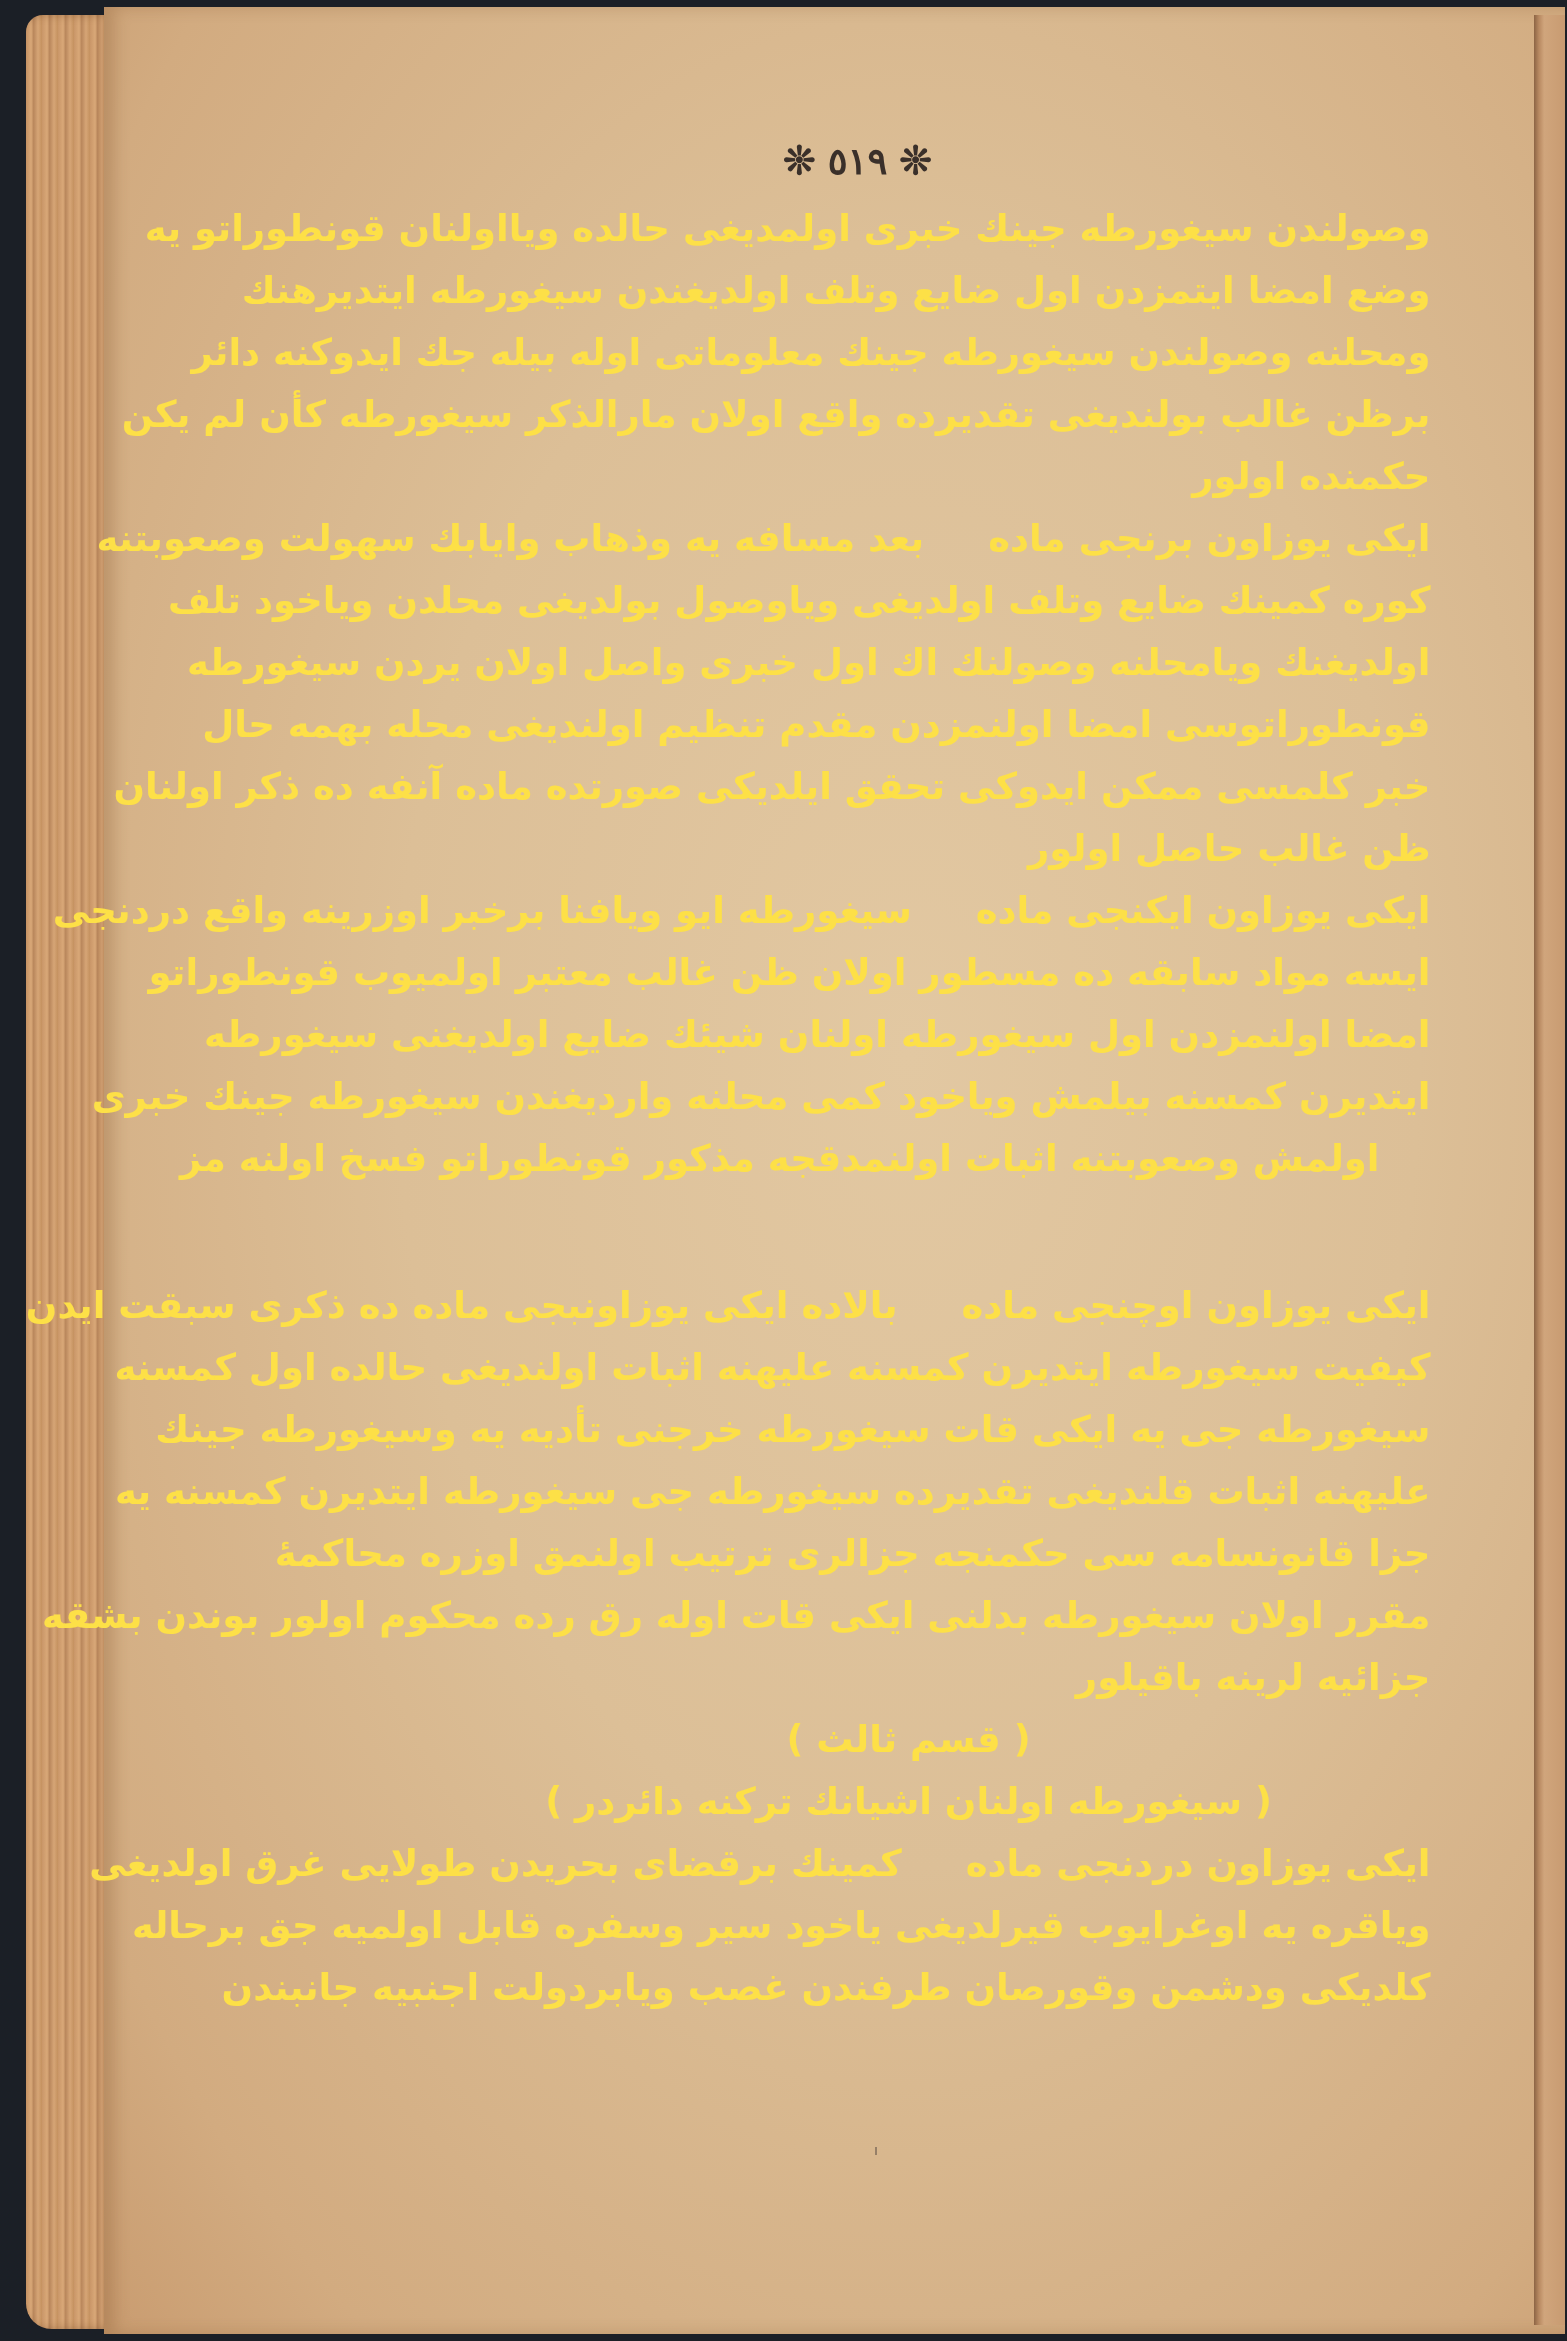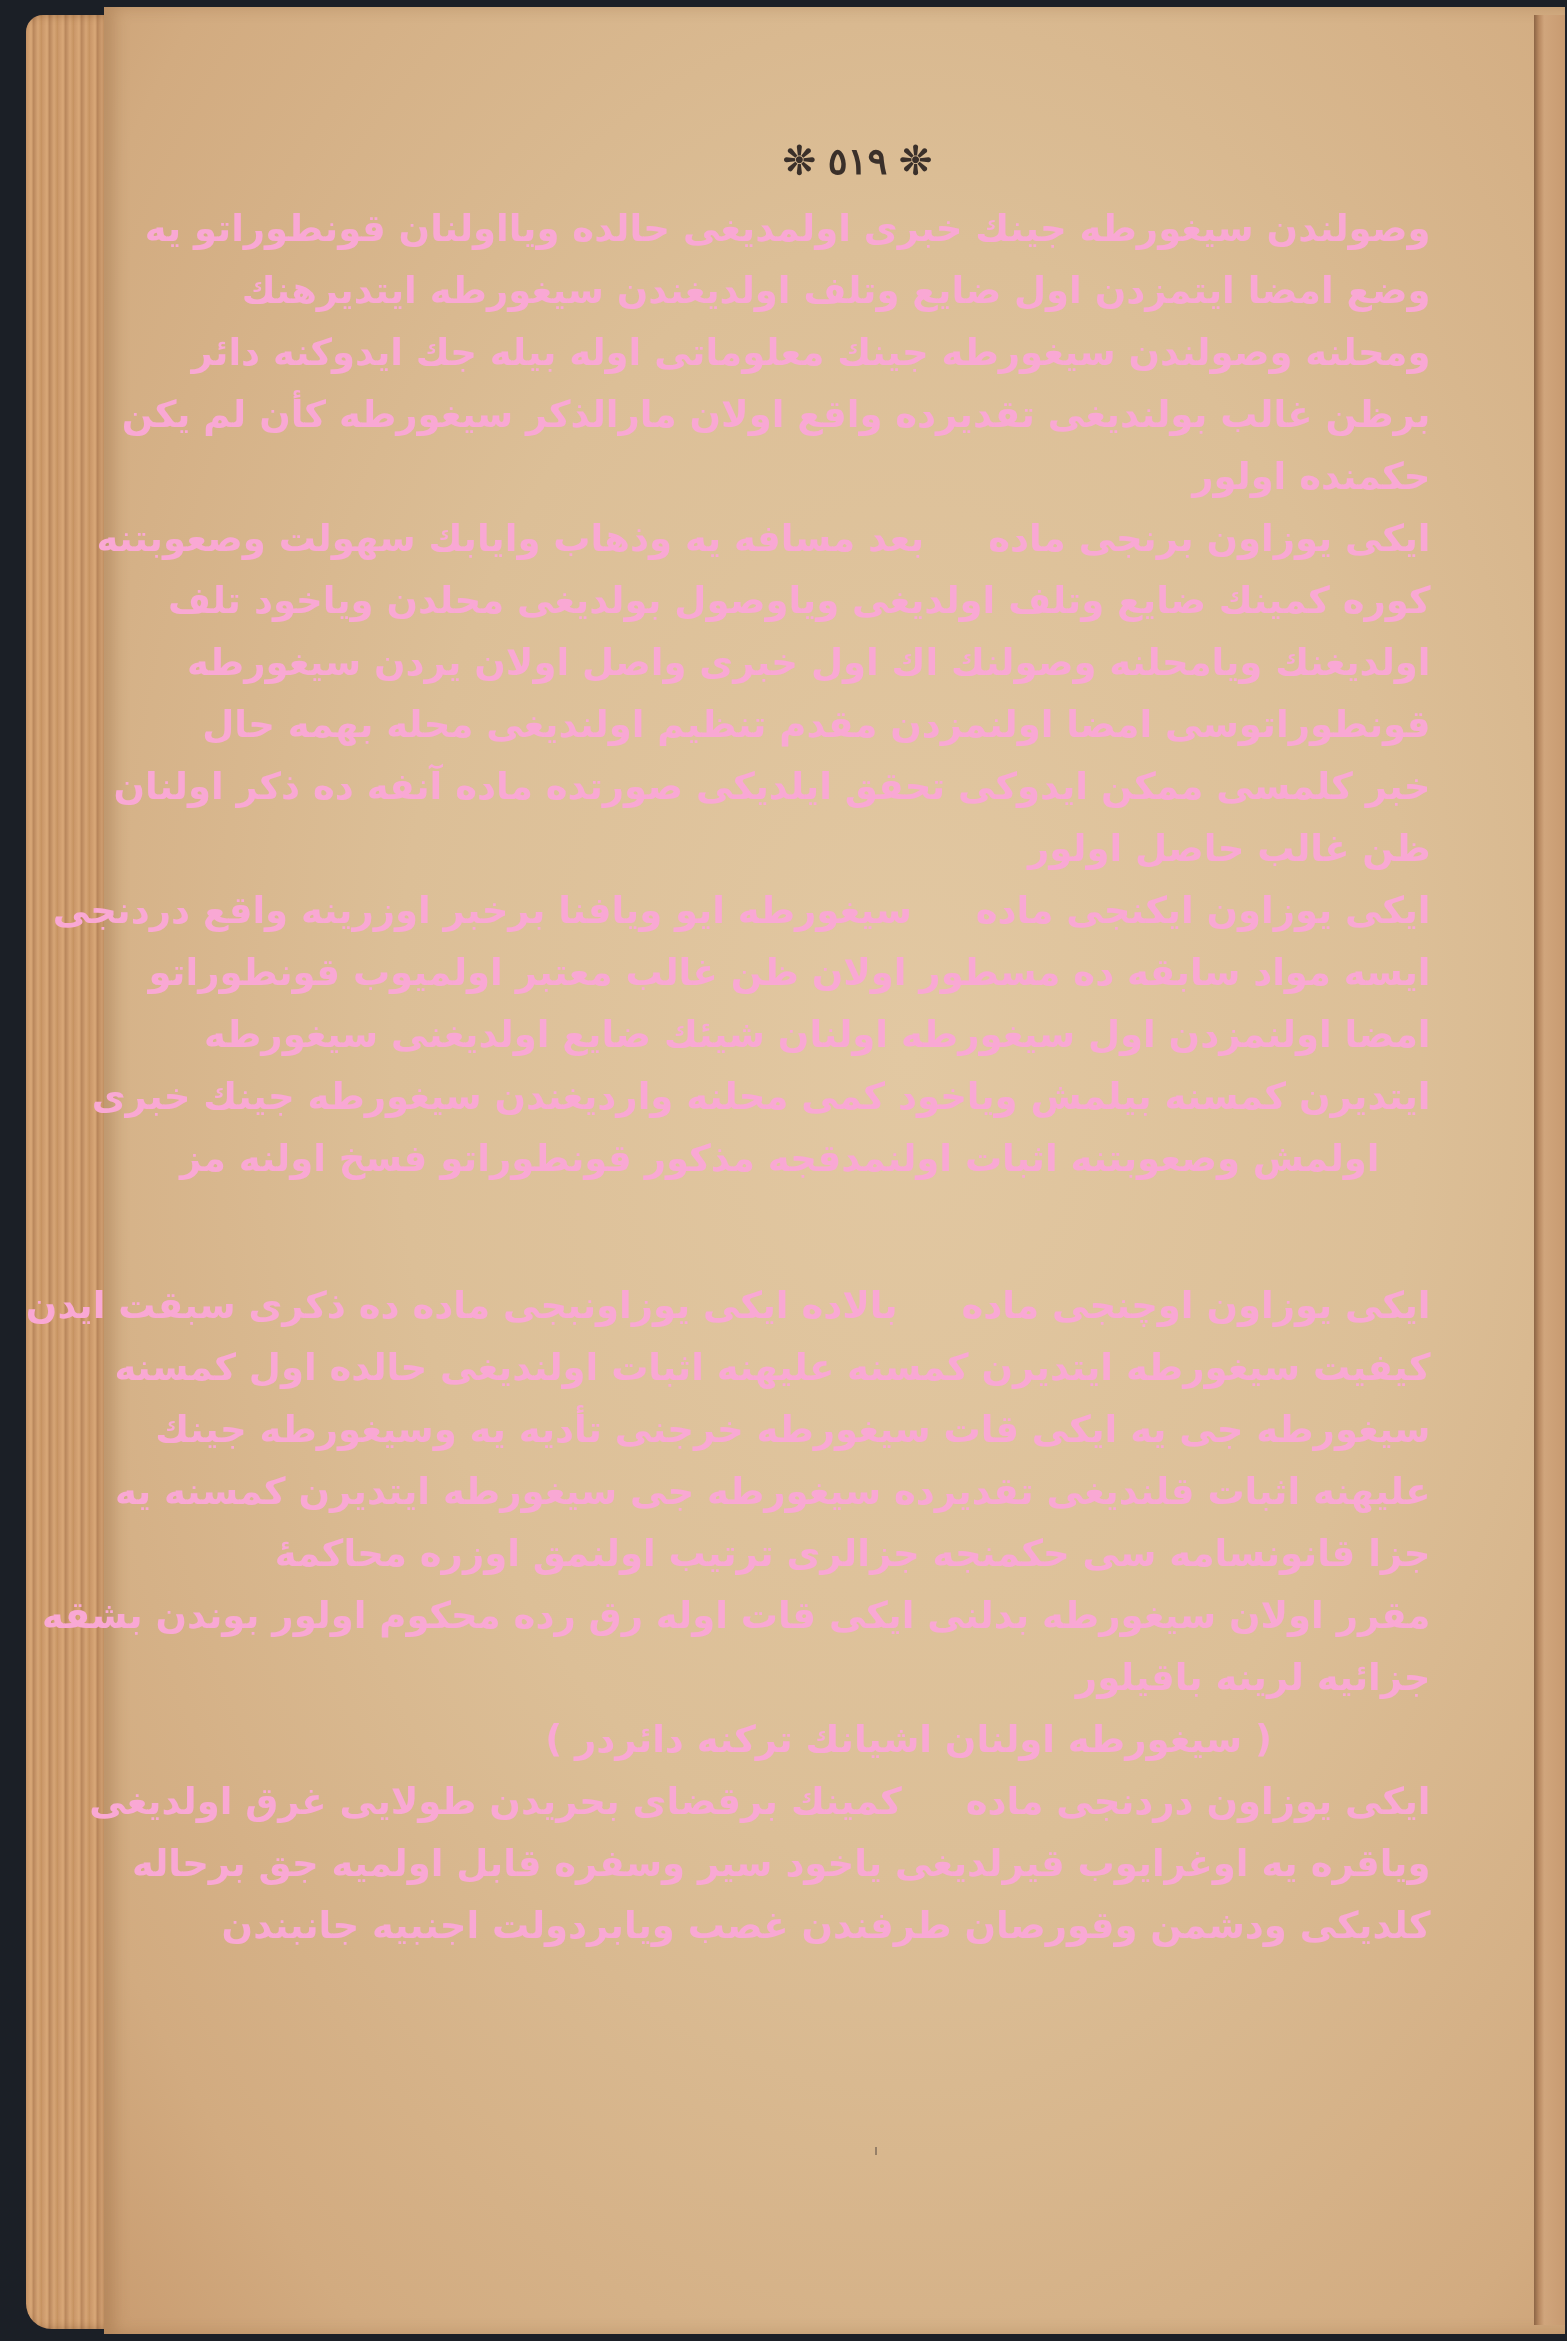--- a/index.html
+++ b/index.html
@@ -31,21 +31,21 @@
   .page-number {
     position: absolute; left: 50%; top: 132px; transform: translateX(-51px);
     display: flex; align-items: center; gap: 12px;
     color: #3a302a; font-family: "DejaVu Serif", serif; font-size: 37px; font-weight: bold;
     direction: rtl;
   }
   .ornament { font-size: 39px; color: #3a302a; line-height: 1; }
   .text-block {
     position: absolute; left: 386px; top: 191px; width: 1044px;
     direction: rtl; text-align: justify; text-align-last: right;
-    color: #f9a8d4;
+    color: #fde047;
     font-family: "DejaVu Sans", sans-serif;
     font-size: 37px; font-weight: bold;
     line-height: 62px;
   }
   .line { display: block; white-space: nowrap; text-align: justify; text-align-last: justify; height: 62px; }
   .line.short { text-align-last: right; }
   .article-head { margin-left: 51px; }
   .gap { height: 85px; }
   .heading {
     display: block; text-align: center; text-align-last: center; height: 62px;
@@ -100,20 +100,21 @@
       <span class="article-head">ایکی یوزاون اوچنجی ماده</span>
       <span>بالاده ایکی یوزاونبجی ماده ده ذكری سبقت ایدن</span>
     </span>
     <span class="line">كیفیت سیغورطه ایتدیرن كمسنه علیهنه اثبات اولندیغی حالده اول كمسنه</span>
     <span class="line">سیغورطه جی یه ایكی قات سیغورطه خرجنی تأدیه یه وسیغورطه جینك</span>
     <span class="line">علیهنه اثبات قلندیغی تقدیرده سیغورطه جی سیغورطه ایتدیرن كمسنه یه</span>
     <span class="line">جزا قانونسامه سی حكمنجه جزالری ترتیب اولنمق اوزره محاكمهٔ</span>
     <span class="line">مقرر اولان سیغورطه بدلنی ایكی قات اوله رق رده محكوم اولور بوندن بشقه</span>
     <span class="line short">جزائیه لرینه باقیلور</span>
 
+    <span class="heading">( قسم ثالث )</span>
     <span class="heading">( سیغورطه اولنان اشیانك تركنه دائردر )</span>
 
     <span class="line">
       <span class="article-head">ایکی یوزاون دردنجی ماده</span>
       <span>كمینك برقضای بحریدن طولایی غرق اولدیغی</span>
     </span>
     <span class="line">ویاقره یه اوغرایوب قیرلدیغی یاخود سیر وسفره قابل اولمیه جق برحاله</span>
     <span class="line">كلدیكی ودشمن وقورصان طرفندن غصب ویابردولت اجنبیه جانبندن</span>
   </div>
 

